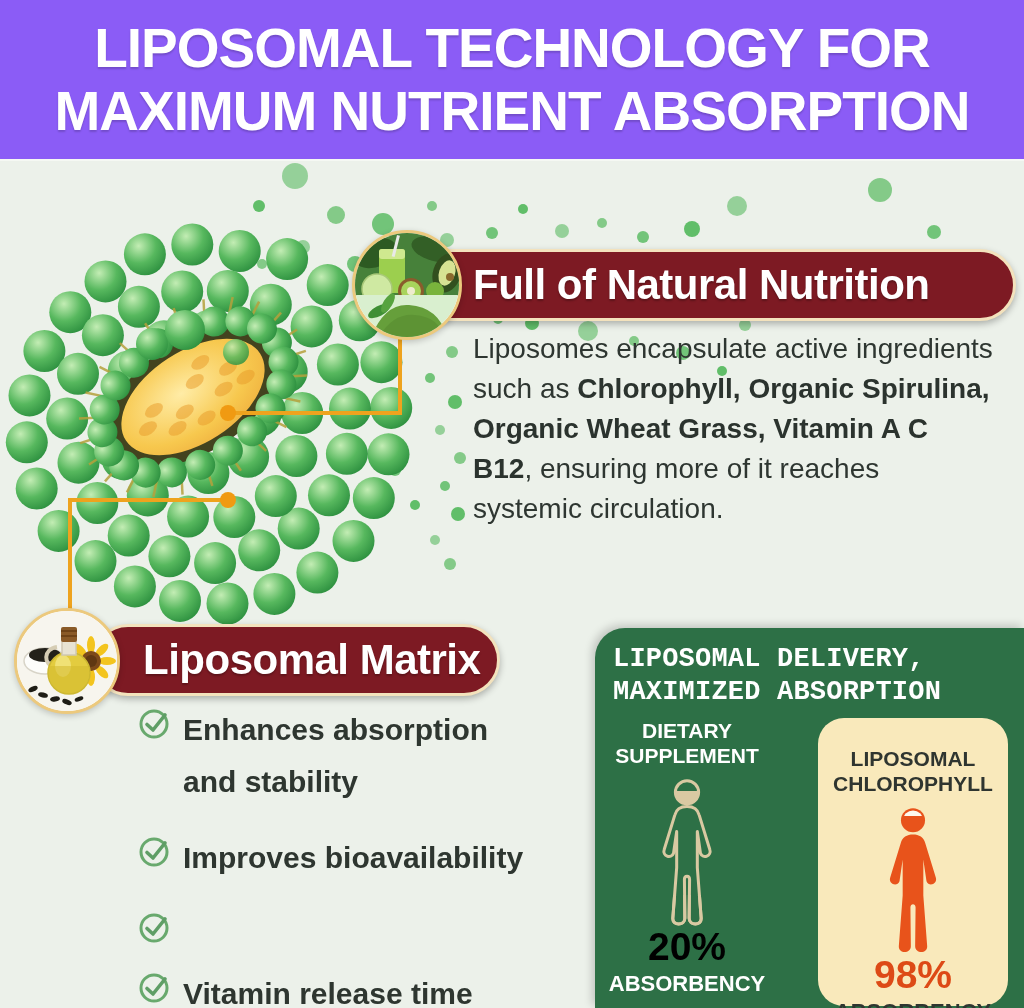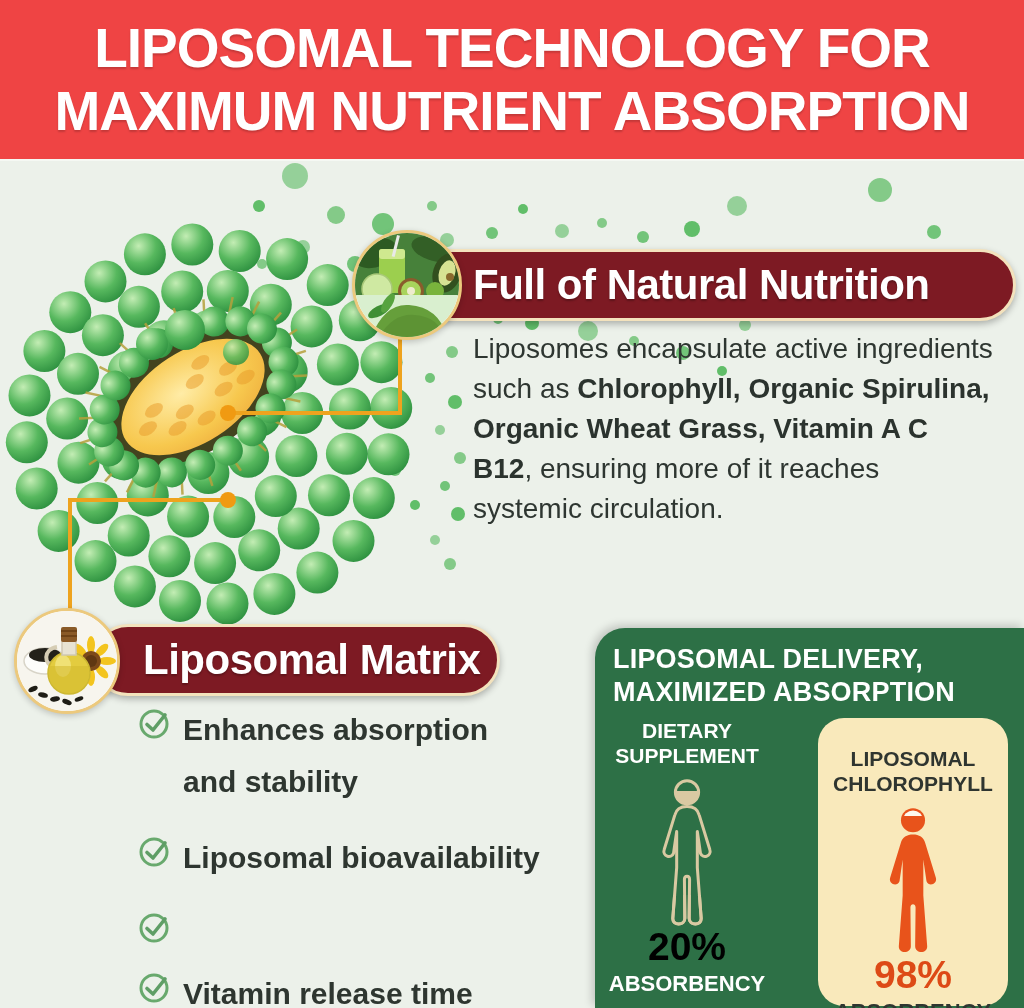--- a/index.html
+++ b/index.html
@@ -1,20 +1,20 @@
 <!DOCTYPE html>
 <html><head>
 <meta charset="utf-8">
 <style>
   html,body{margin:0;padding:0;}
   body{font-family:"Liberation Sans", sans-serif;}
   #stage{position:relative;width:1024px;height:1008px;background:#ecf1ea;overflow:hidden;}
 
   
-  .top-banner{position:absolute;left:0;top:0;width:1024px;height:159px;background:#ef4444;
+  .top-banner{position:absolute;left:0;top:0;width:1024px;height:159px;background:#8b5cf6;
     display:flex;flex-direction:column;align-items:center;justify-content:center;
     border-bottom:2px solid #f5f8f3;}
   .top-banner .line{color:#fff;font-weight:bold;font-size:55px;line-height:63px;letter-spacing:-1px;white-space:nowrap;
     text-shadow:0 2px 2px rgba(0,0,0,.18);}
 
   
   #illus{position:absolute;left:0;top:0;width:1024px;height:1008px;z-index:1;pointer-events:none;}
 
   
   .photo-circle{position:absolute;border-radius:50%;border:3px solid #ecc97d;overflow:hidden;background:#fff;z-index:4;
@@ -41,21 +41,21 @@
   
   .bullets{position:absolute;left:138px;top:704px;width:430px;z-index:3;}
   .bullet{display:flex;align-items:flex-start;margin-bottom:24px;}
   .bullet .check{flex:0 0 33px;width:33px;height:33px;margin:3px 12px 0 0;}
   .bullet .btext{font-size:30px;line-height:52px;font-weight:bold;color:#2e3630;white-space:pre-line;}
 
   
   .panel{position:absolute;left:595px;top:628px;width:429px;height:380px;background:#2d7046;
     border-top-left-radius:30px;z-index:2;box-shadow:-3px -3px 8px rgba(0,0,0,.18);}
   .panel-title{padding:15px 0 0 18px;color:#fff;font-weight:bold;font-size:27px;line-height:33px;
-    letter-spacing:.2px;white-space:pre-line;}
+    letter-spacing:.2px;white-space:pre-line;font-family:Liberation Mono, monospace;}
   .col{position:absolute;text-align:center;}
   .col-left{left:12px;top:90px;width:160px;}
   .col-label{font-size:21px;line-height:25px;font-weight:bold;white-space:pre-line;}
   .col-left .col-label{color:#fff;}
   .figure-wrap{margin-top:10px;}
   .percent{font-size:39px;font-weight:bold;margin-top:-12px;}
   .col-left .percent{color:#000000;}
   .caption{font-size:22px;font-weight:bold;margin-top:2px;}
   .col-left .caption{color:#fff;}
   .card{position:absolute;left:223px;top:90px;width:190px;height:288px;background:#f9e9bb;border-radius:26px;
@@ -342,21 +342,21 @@
         <path d="M9 17.5 L15 23 L27 8" fill="none" stroke="#5f9e66" stroke-width="3.6" stroke-linecap="round" stroke-linejoin="round"></path>
       </svg>
       <div class="btext">Enhances absorption
 and stability</div>
     </div>
     <div class="bullet">
       <svg class="check" viewBox="0 0 33 33">
         <circle cx="16" cy="17" r="13" fill="none" stroke="#68a96d" stroke-width="3"></circle>
         <path d="M9 17.5 L15 23 L27 8" fill="none" stroke="#5f9e66" stroke-width="3.6" stroke-linecap="round" stroke-linejoin="round"></path>
       </svg>
-      <div class="btext">Liposomal bioavailability</div>
+      <div class="btext">Improves bioavailability</div>
     </div>
     <div class="bullet">
       <svg class="check" viewBox="0 0 33 33">
         <circle cx="16" cy="17" r="13" fill="none" stroke="#68a96d" stroke-width="3"></circle>
         <path d="M9 17.5 L15 23 L27 8" fill="none" stroke="#5f9e66" stroke-width="3.6" stroke-linecap="round" stroke-linejoin="round"></path>
       </svg>
     </div>
     <div class="bullet">
       <svg class="check" viewBox="0 0 33 33">
         <circle cx="16" cy="17" r="13" fill="none" stroke="#68a96d" stroke-width="3"></circle>

